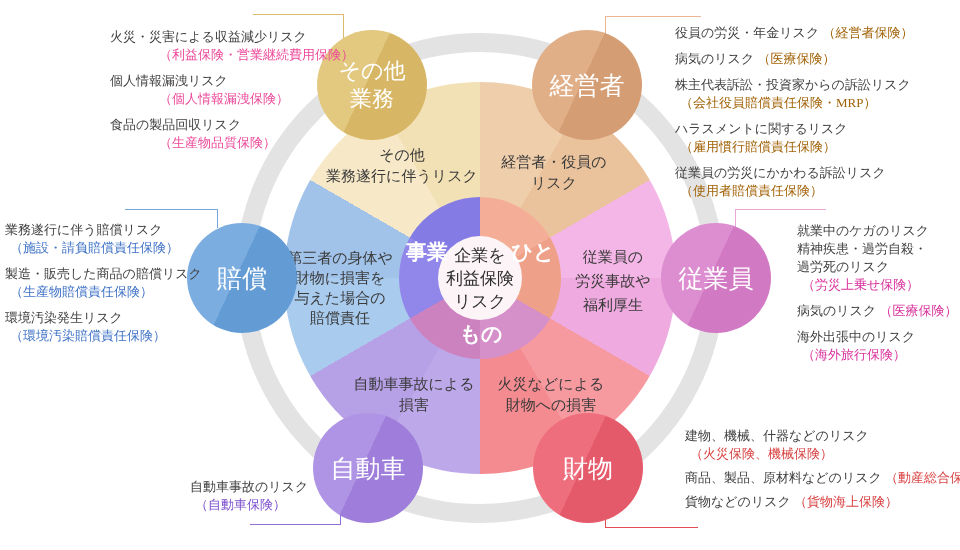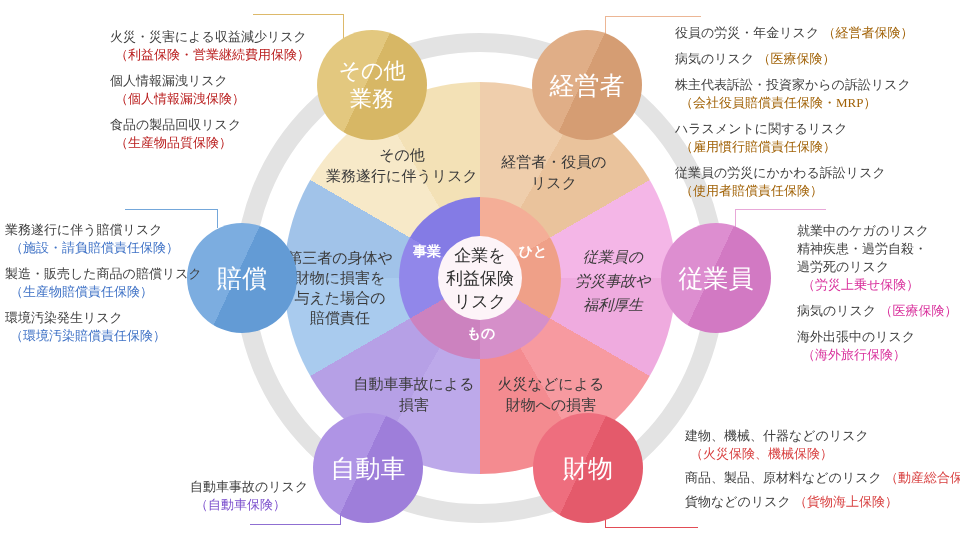--- a/index.html
+++ b/index.html
@@ -25,27 +25,27 @@
     background:conic-gradient(from 0deg,
       #f4ae97 0deg 60deg,  #efa088 60deg 120deg,
       #d58fc9 120deg 180deg,#cc82bf 180deg 240deg,
       #9187ea 240deg 300deg,#847be5 300deg 360deg);}
 
   .center-circle{position:absolute;left:438px;top:236px;width:84px;height:84px;border-radius:50%;
     background:#fdf4f8;display:flex;flex-direction:column;align-items:center;justify-content:center;
     font-size:17px;line-height:23px;color:#2e2e2e;text-align:center;}
 
   .ring-label{position:absolute;transform:translate(-50%,-50%);color:#fff;font-weight:bold;
-    font-size:14px;white-space:nowrap;}
+    font-size:21px;white-space:nowrap;}
 
   .wedge-label{position:absolute;transform:translate(-50%,-50%);text-align:center;color:#3a3a3a;
     font-size:15px;line-height:21px;white-space:nowrap;}
   .wedge-label span{display:block;}
   .wedge-label.tight{line-height:20px;}
-  .wedge-label.wide{line-height:24px;font-style:italic;}
+  .wedge-label.wide{line-height:24px;}
 
   
   .cat-circle{position:absolute;width:110px;height:110px;border-radius:50%;display:flex;
     flex-direction:column;align-items:center;justify-content:center;color:#fff;
     font-size:25px;line-height:30px;text-align:center;}
   .cc-sonota  {left:317px;top:30px; background:linear-gradient(115deg,#e3c87f 46%,#d7b765 46%);font-size:22px;line-height:28px;}
   .cc-keieisha{left:532px;top:30px; background:linear-gradient(115deg,#e0ae87 46%,#d59d73 46%);}
   .cc-jugyoin {left:661px;top:223px;background:linear-gradient(115deg,#dd8ed0 46%,#d279c3 46%);}
   .cc-zaibutsu{left:533px;top:413px;background:linear-gradient(115deg,#ee6e7e 46%,#e45a6b 46%);}
   .cc-jidosha {left:313px;top:413px;background:linear-gradient(115deg,#af94e5 46%,#9e7eda 46%);}
@@ -62,21 +62,21 @@
   .conn-zaibutsu{left:605px;top:505px;width:92px;height:22px;border-bottom:1px solid #e24c55;border-left:1px solid #e24c55;}
 
   
   .risk-block{position:absolute;font-size:13px;line-height:18px;color:#3f3f3f;white-space:nowrap;font-family:Liberation Serif, serif;}
   .risk-item{margin-bottom:8px;}
   .rb-br .risk-item{margin-bottom:6px;}
   .risk-item .risk{display:block;}
   .risk-item .ins{display:block;padding-left:5px;}
   .risk-item.inline .risk,
   .risk-item.inline .ins{display:inline;padding-left:0;}
-  .c-gold   {color:#b91c1c;}
+  .c-gold   {color:#ec4899;margin-left:44px;}
   .c-sred   {color:#a16207;}
   .c-blue   {color:#3f72c6;}
   .c-magenta{color:#d9309c;}
   .c-purple {color:#7b4ecd;}
   .c-red    {color:#d84040;}
 </style>
 </head>
 <body>
 
 <div class="stage">

